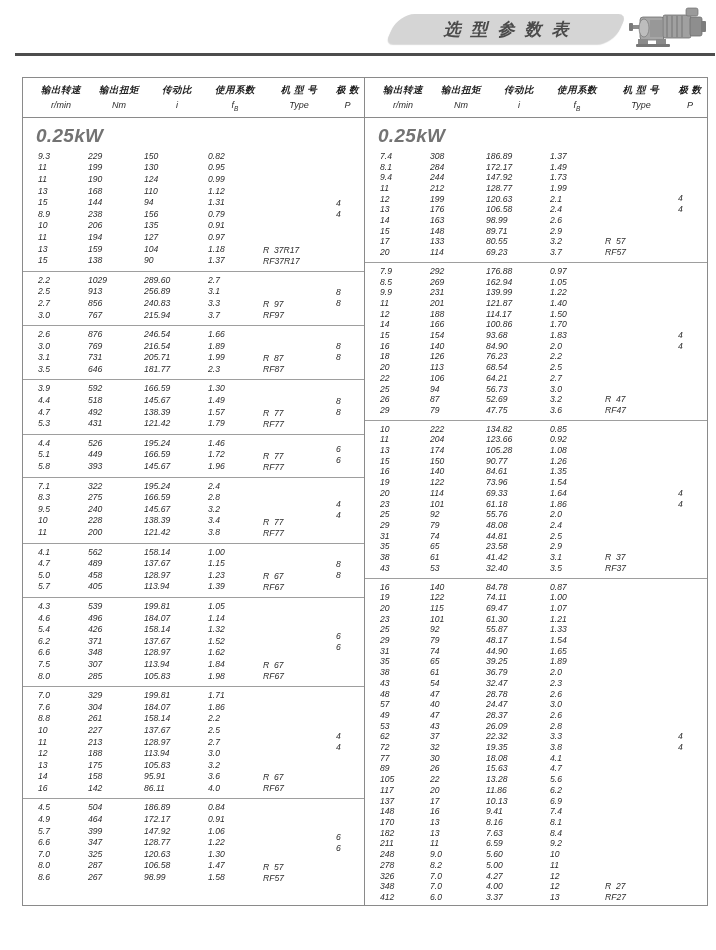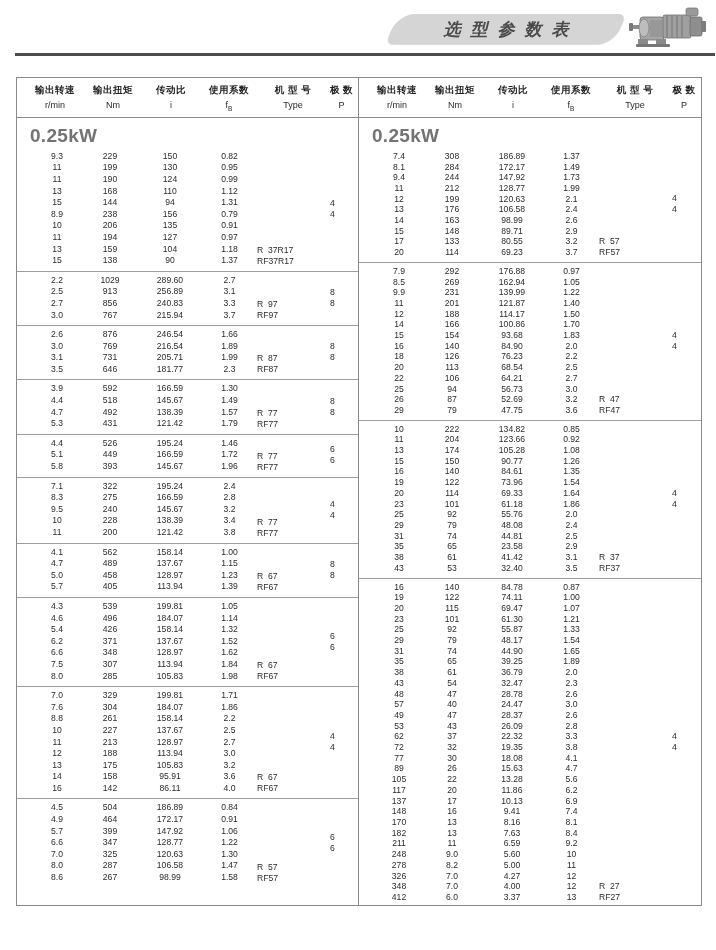--- a/index.html
+++ b/index.html
@@ -21,39 +21,40 @@
     font-style:italic;font-weight:bold;font-size:17px;color:#4a4a4a;
     letter-spacing:10px;text-indent:10px;white-space:nowrap;
   }
   .motor{position:absolute;right:6px;top:4px;width:82px;height:48px;}
   .rule{
     position:absolute;left:15px;top:53px;width:700px;height:3px;
     background:#4d4d4d;
   }
   
   .ptable{
-    position:absolute;left:16px;top:77px;width:686px;height:829px;
+    position:absolute;left:22px;top:77px;width:686px;height:829px;
     border:1px solid #8a8a8a;display:flex;box-sizing:border-box;
     background:#fff;
+    font-style:italic;
   }
   .half{width:50%;display:flex;flex-direction:column;box-sizing:border-box;}
   .half.left{border-right:1px solid #8a8a8a;--lh:11.6px;}
   .half.right{--lh:10.7px;}
   .thead{
     display:grid;grid-template-columns:60px 56px 60px 56px 72px 1fr;
     padding:6px 4px 5px 8px;border-bottom:1px solid #8a8a8a;flex:none;
   }
   .hc{text-align:center;}
   .hc .cn{font-weight:bold;font-size:9.5px;color:#1e1e1e;letter-spacing:0.5px;white-space:nowrap;}
   .hc .en{font-size:9px;color:#2b2b2b;margin-top:3px;}
   .hc .en sub{font-size:6.5px;}
   .power{font-weight:bold;font-size:19px;color:#737373;padding:7px 0 1px 13px;flex:none;letter-spacing:0.3px;}
   .blocks{display:flex;flex-direction:column;flex:1;}
   .block{display:flex;padding:3px 0 4px 0;}
-  .rows{flex:none;width:240px;padding-left:15px;box-sizing:border-box;text-align:center;}
+  .rows{flex:none;width:240px;padding-left:15px;box-sizing:border-box;}
   .row{display:grid;grid-template-columns:50px 56px 64px 55px;}
   .cell{font-size:8.6px;line-height:var(--lh);white-space:nowrap;}
   .typecol{flex:none;width:72px;display:flex;flex-direction:column;justify-content:flex-end;}
   .typeline{font-size:8.6px;line-height:11px;white-space:pre;}
   .polecol{flex:1;display:flex;flex-direction:column;justify-content:center;padding-left:1px;}
   .poleline{font-size:8.6px;line-height:11px;}
   .sep{border-top:1px solid #9e9e9e;flex:none;}
 </style>
 </head>
 <body>

